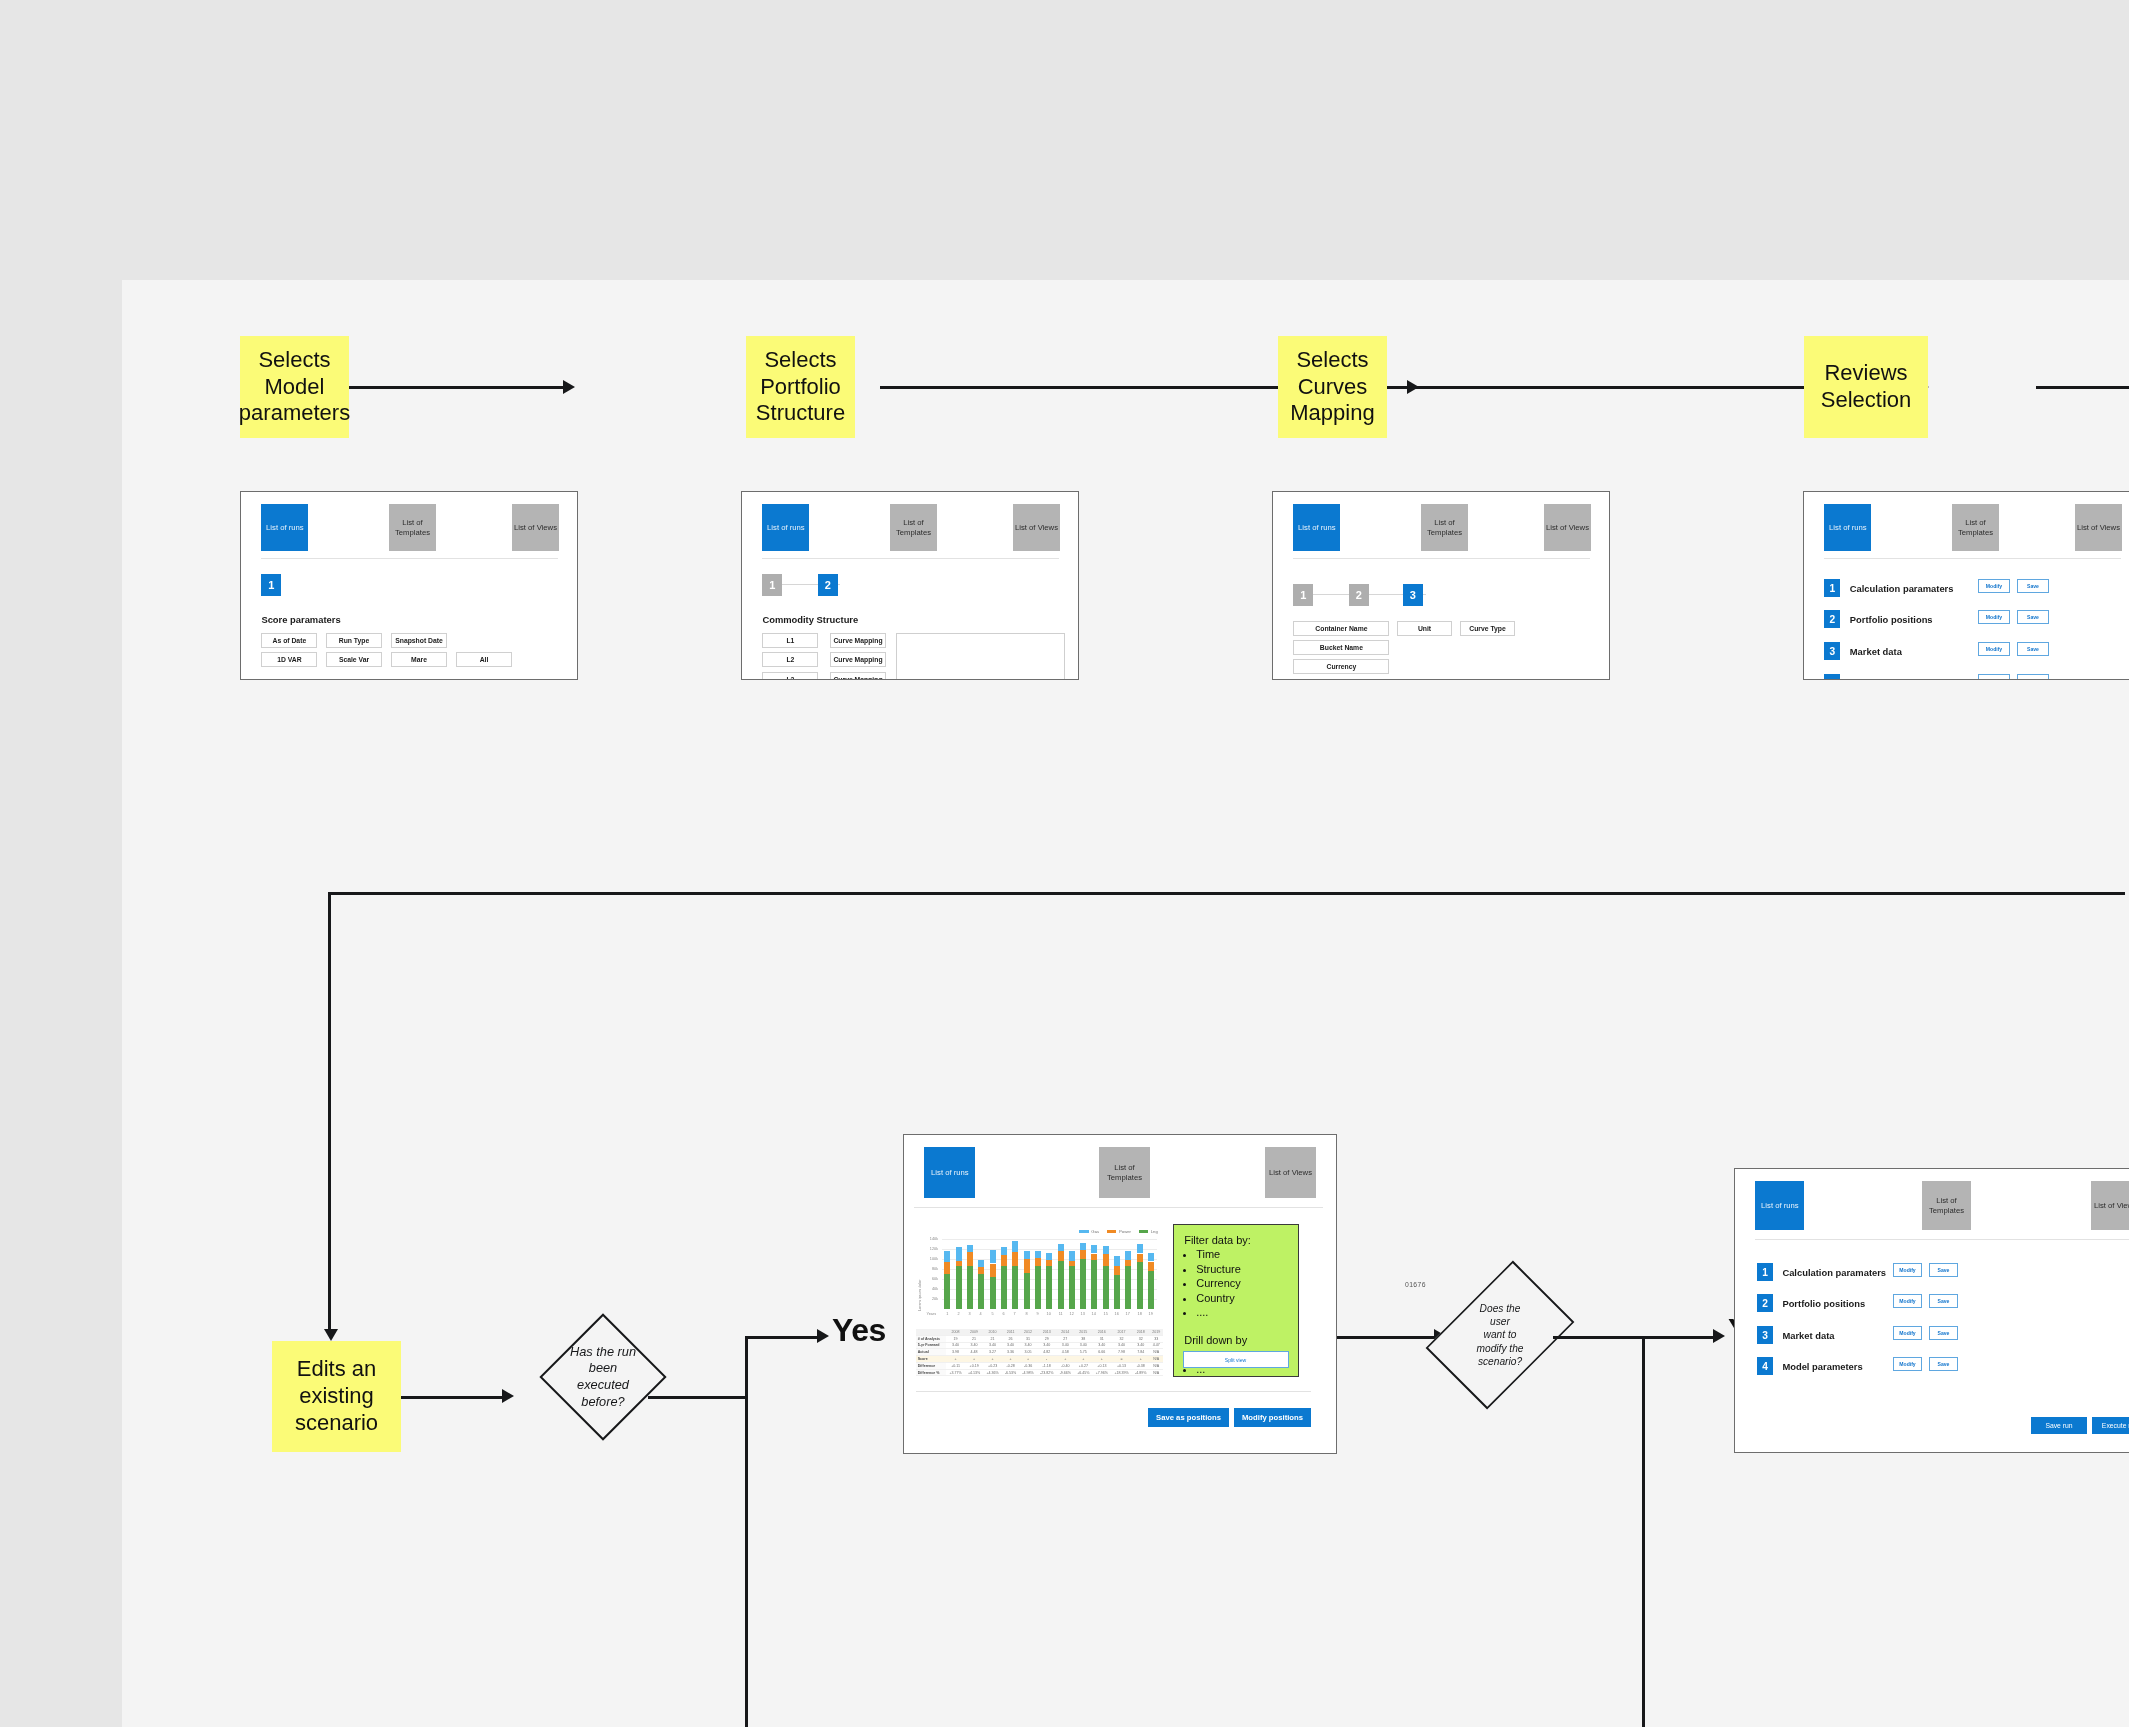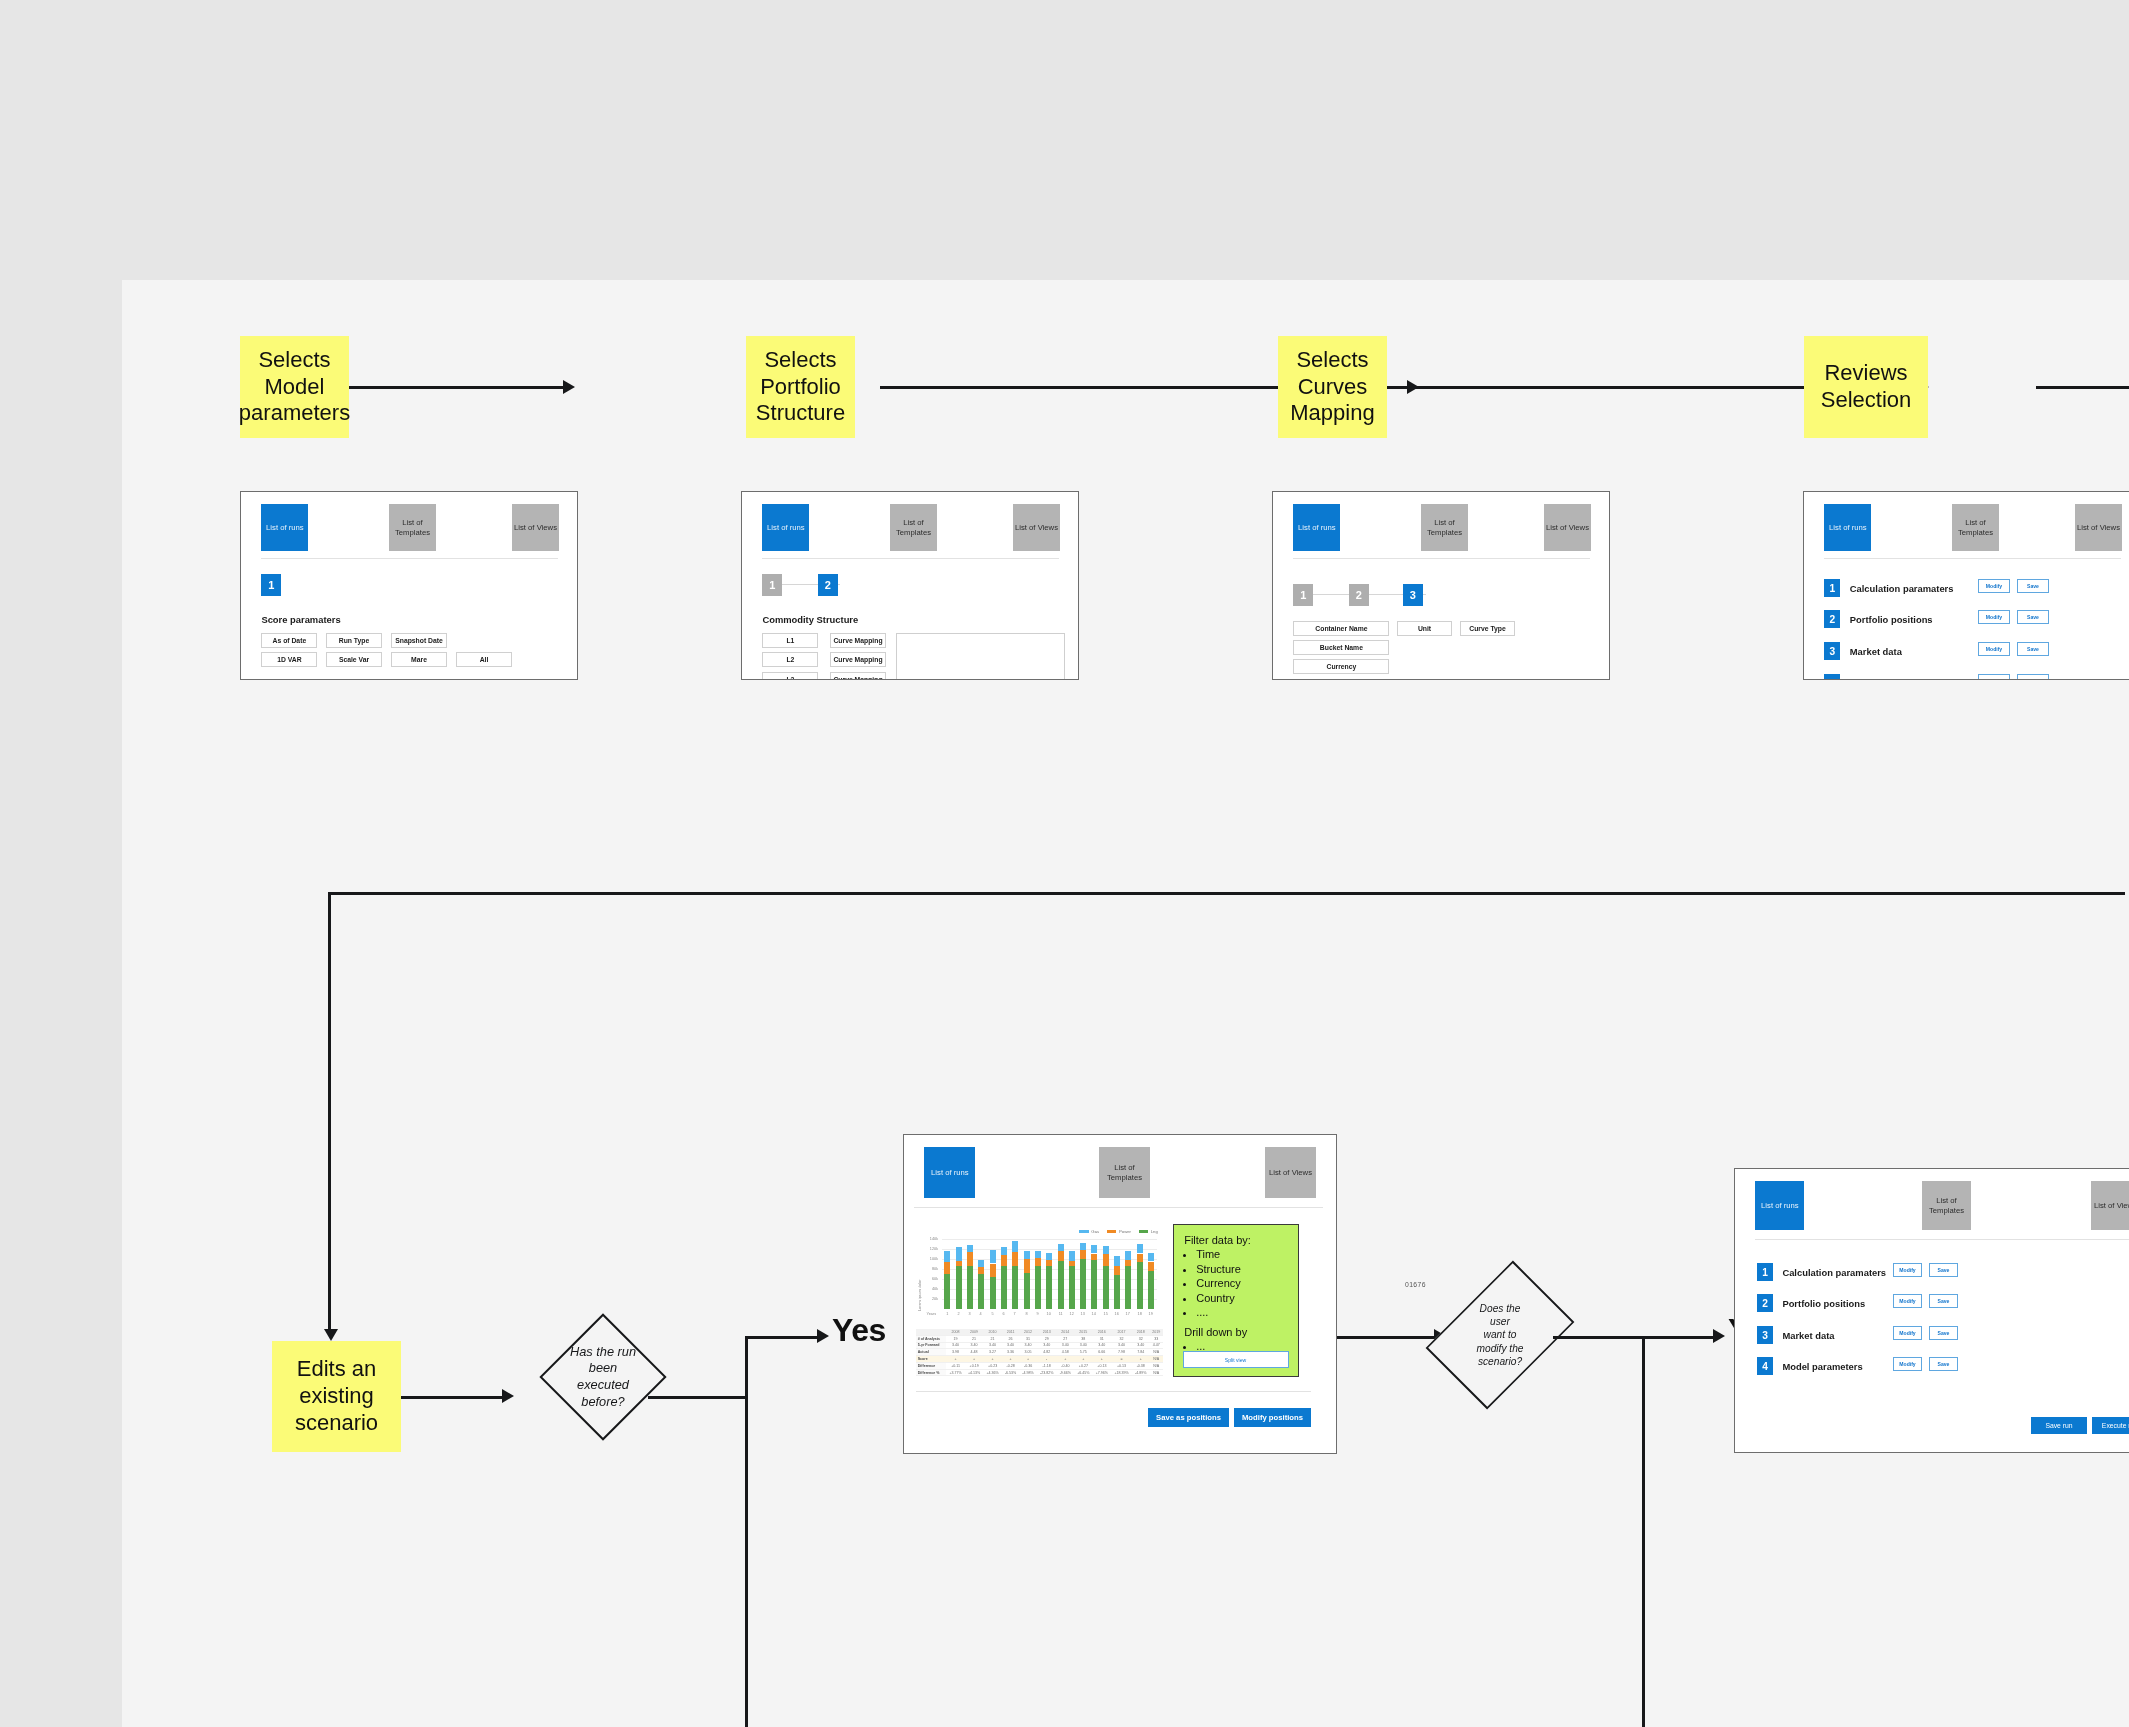--- a/index.html
+++ b/index.html
@@ -723,21 +723,21 @@
 
     <div class="filterpanel" style="left:269px;top:89px;width:126px;height:153px;padding:8.5px 10.2px;">
       <p class="fp-title">Filter data by:</p>
       <ul class="fp-list">
         <li>Time</li>
         <li>Structure</li>
         <li>Currency</li>
         <li>Country</li>
         <li>....</li>
       </ul>
-      <p class="fp-title" style="margin-top:6px;">Drill down by</p>
+      <p class="fp-title" style="margin-top:14px;">Drill down by</p>
       <ul class="fp-list">
         <li>...</li>
         <li>...</li>
       </ul>
       <div class="btn ghost" style="left:8.5px;top:126px;width:106px;height:17px;font-size:5.1px;font-weight:normal;">
         <span>Split view</span>
         </div>
     </div>
 
     <div class="wf-rule" style="left:12px;top:256px;width:395px;"></div>

